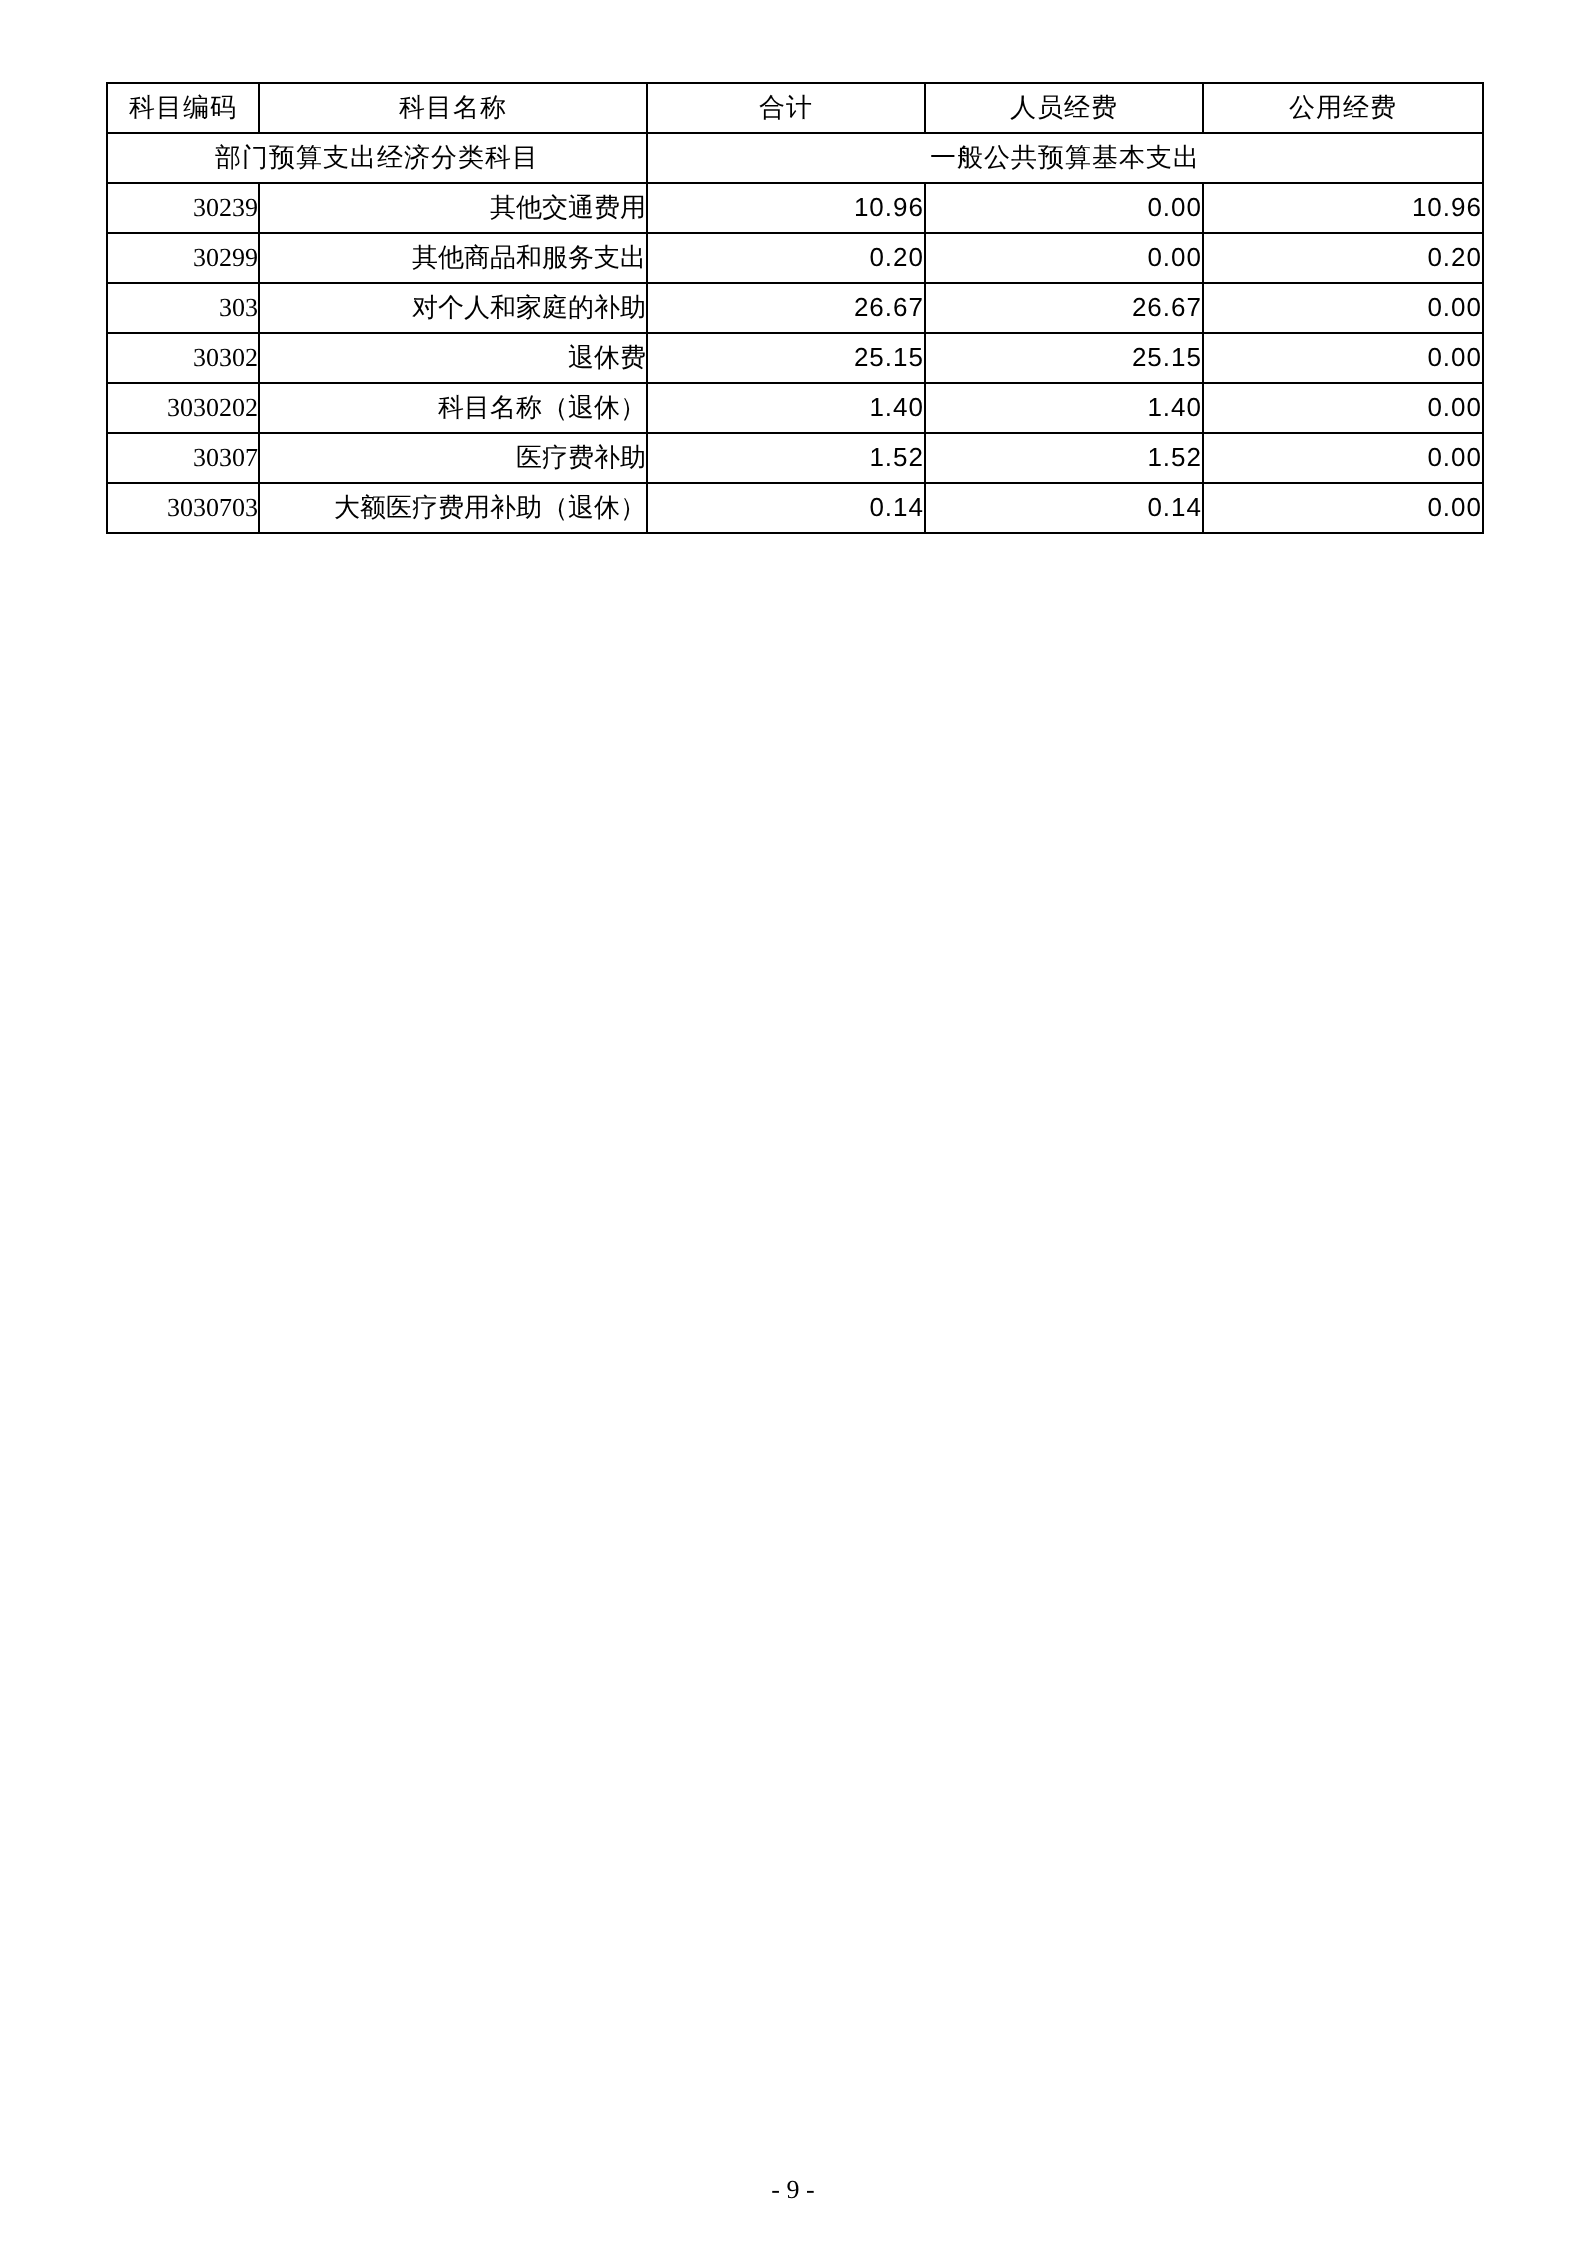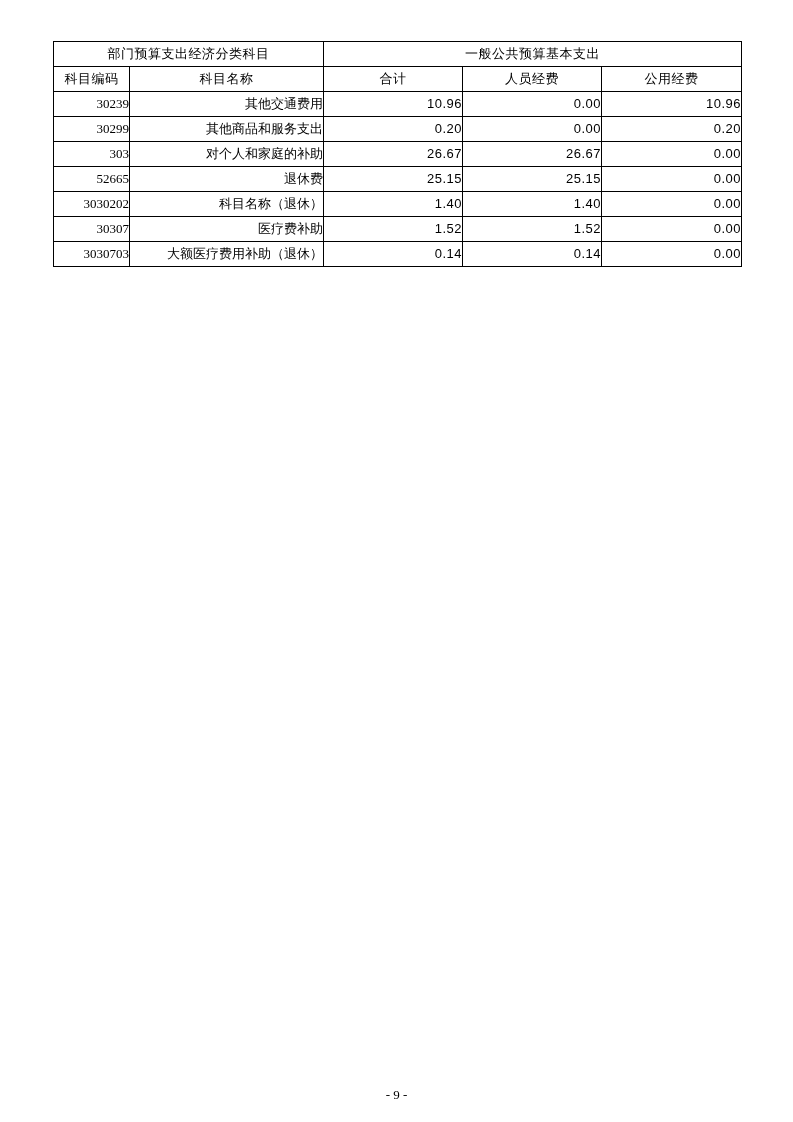--- a/index.html
+++ b/index.html
@@ -87,29 +87,29 @@
   <table class="budget-table">
     <colgroup>
       <col class="col-code">
       <col class="col-name">
       <col class="col-total">
       <col class="col-person">
       <col class="col-public">
     </colgroup>
     <thead>
       <tr>
-        <th class="hdr-center" colspan="2">部门预算支出经济分类科目</th>
-        <th class="hdr-center" colspan="3">一般公共预算基本支出</th>
-      </tr>
-      <tr>
         <th class="hdr-center">科目编码</th>
         <th class="hdr-center">科目名称</th>
         <th class="hdr-center">合计</th>
         <th class="hdr-center">人员经费</th>
         <th class="hdr-center">公用经费</th>
+      </tr>
+      <tr>
+        <th class="hdr-center" colspan="2">部门预算支出经济分类科目</th>
+        <th class="hdr-center" colspan="3">一般公共预算基本支出</th>
       </tr>
     </thead>
     <tbody>
       <tr>
         <td class="cell-code">30239</td>
         <td class="cell-name">其他交通费用</td>
         <td class="cell-num">10.96</td>
         <td class="cell-num">0.00</td>
         <td class="cell-num">10.96</td>
       </tr>
@@ -121,21 +121,21 @@
         <td class="cell-num">0.20</td>
       </tr>
       <tr>
         <td class="cell-code">303</td>
         <td class="cell-name">对个人和家庭的补助</td>
         <td class="cell-num">26.67</td>
         <td class="cell-num">26.67</td>
         <td class="cell-num">0.00</td>
       </tr>
       <tr>
-        <td class="cell-code">52665</td>
+        <td class="cell-code">30302</td>
         <td class="cell-name">退休费</td>
         <td class="cell-num">25.15</td>
         <td class="cell-num">25.15</td>
         <td class="cell-num">0.00</td>
       </tr>
       <tr>
         <td class="cell-code">3030202</td>
         <td class="cell-name">科目名称（退休）</td>
         <td class="cell-num">1.40</td>
         <td class="cell-num">1.40</td>

